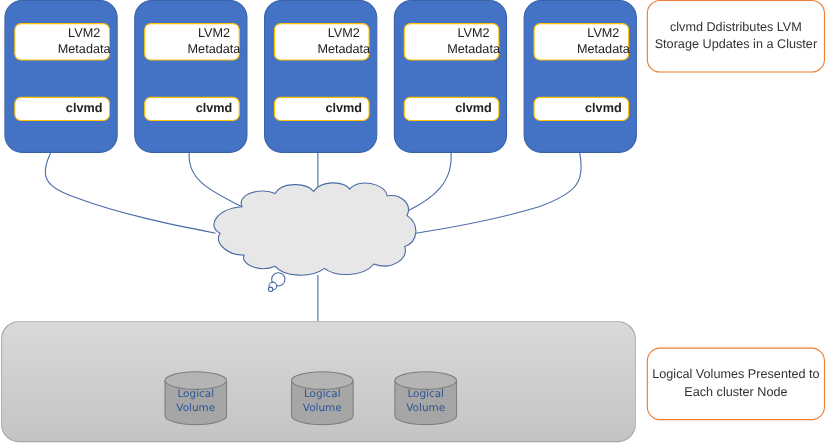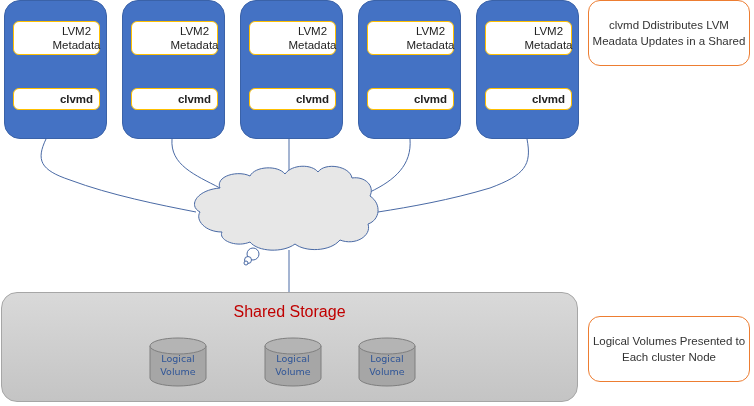--- a/index.html
+++ b/index.html
@@ -92,26 +92,25 @@
 Metadata</div>
   <div class="node-clvmd">clvmd</div>
 </div>
 <div class="node" style="left:476px">
   <div class="node-meta">LVM2
 Metadata</div>
   <div class="node-clvmd">clvmd</div>
 </div>
 
 <div class="info" id="info-top">clvmd Ddistributes LVM
-Meadata Updates in a Shared</div>
+Storage Updates in a Cluster</div>
 <div class="info" id="info-bottom">Logical Volumes Presented to
 Each cluster Node</div>
 
 <div class="storage">
-  <div class="storage-title">Shared Storage</div>
 
   <div class="lv" style="left:147px">
     <svg width="58" height="50">
       <path d="M1,9 L1,41 A28,8 0 0 0 57,41 L57,9" fill="#a6a6a6" stroke="#7f7f7f" stroke-width="1"></path>
       <ellipse cx="29" cy="9" rx="28" ry="8" fill="#b4b4b4" stroke="#7f7f7f" stroke-width="1"></ellipse>
     </svg>
     <div class="lv-label">Logical
 Volume</div>
   </div>
 

